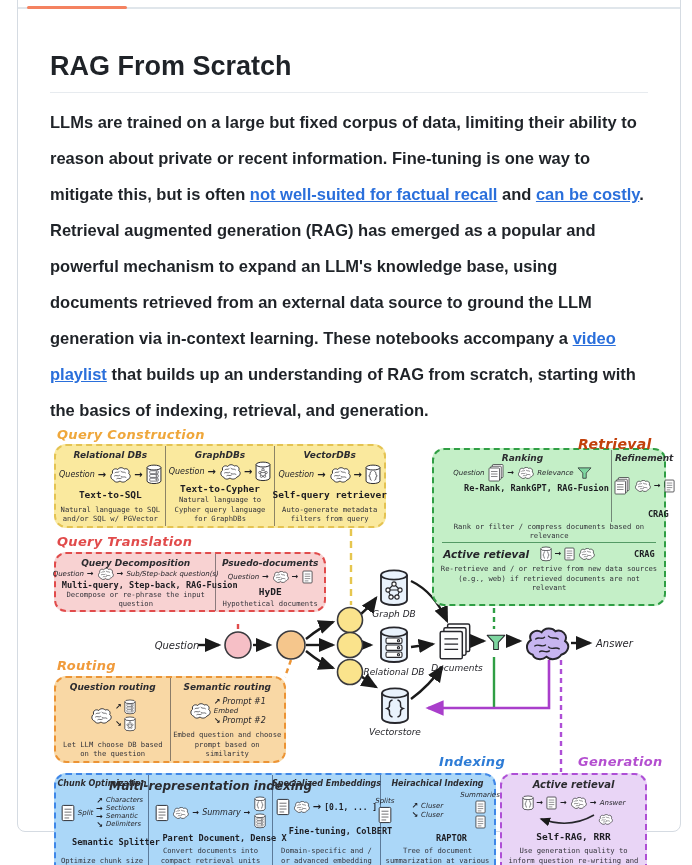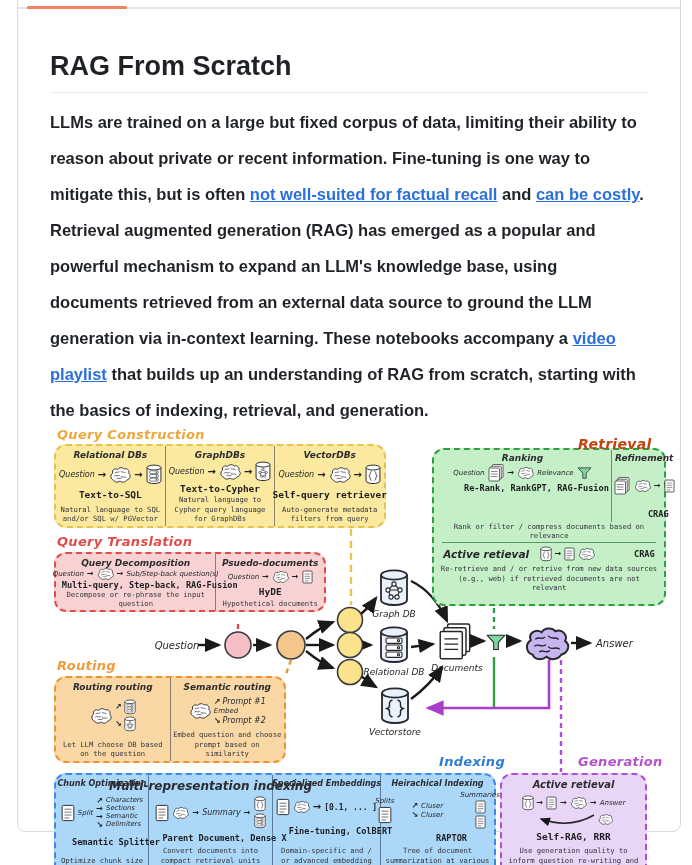--- a/index.html
+++ b/index.html
@@ -298,21 +298,21 @@
             </div>
             <div class="mlabel">HyDE</div>
             <div class="mcap">Hypothetical documents</div>
           </div>
         </div>
       </div>
 
       <div class="dbox" id="box-rt">
         <div class="cols">
           <div class="col">
-            <div class="chead">Routing routing</div>
+            <div class="chead">Question routing</div>
             <div class="mini">
               <svg class="i-brain">
                   <use href="#sy-brain"></use>
                 </svg>
               <div class="updown">
                 <div class="mini">
                     <span class="arr xs">↗</span>
                     <svg class="i-cyl t">
                       <use href="#sy-cyl-rel"></use>
                     </svg>

